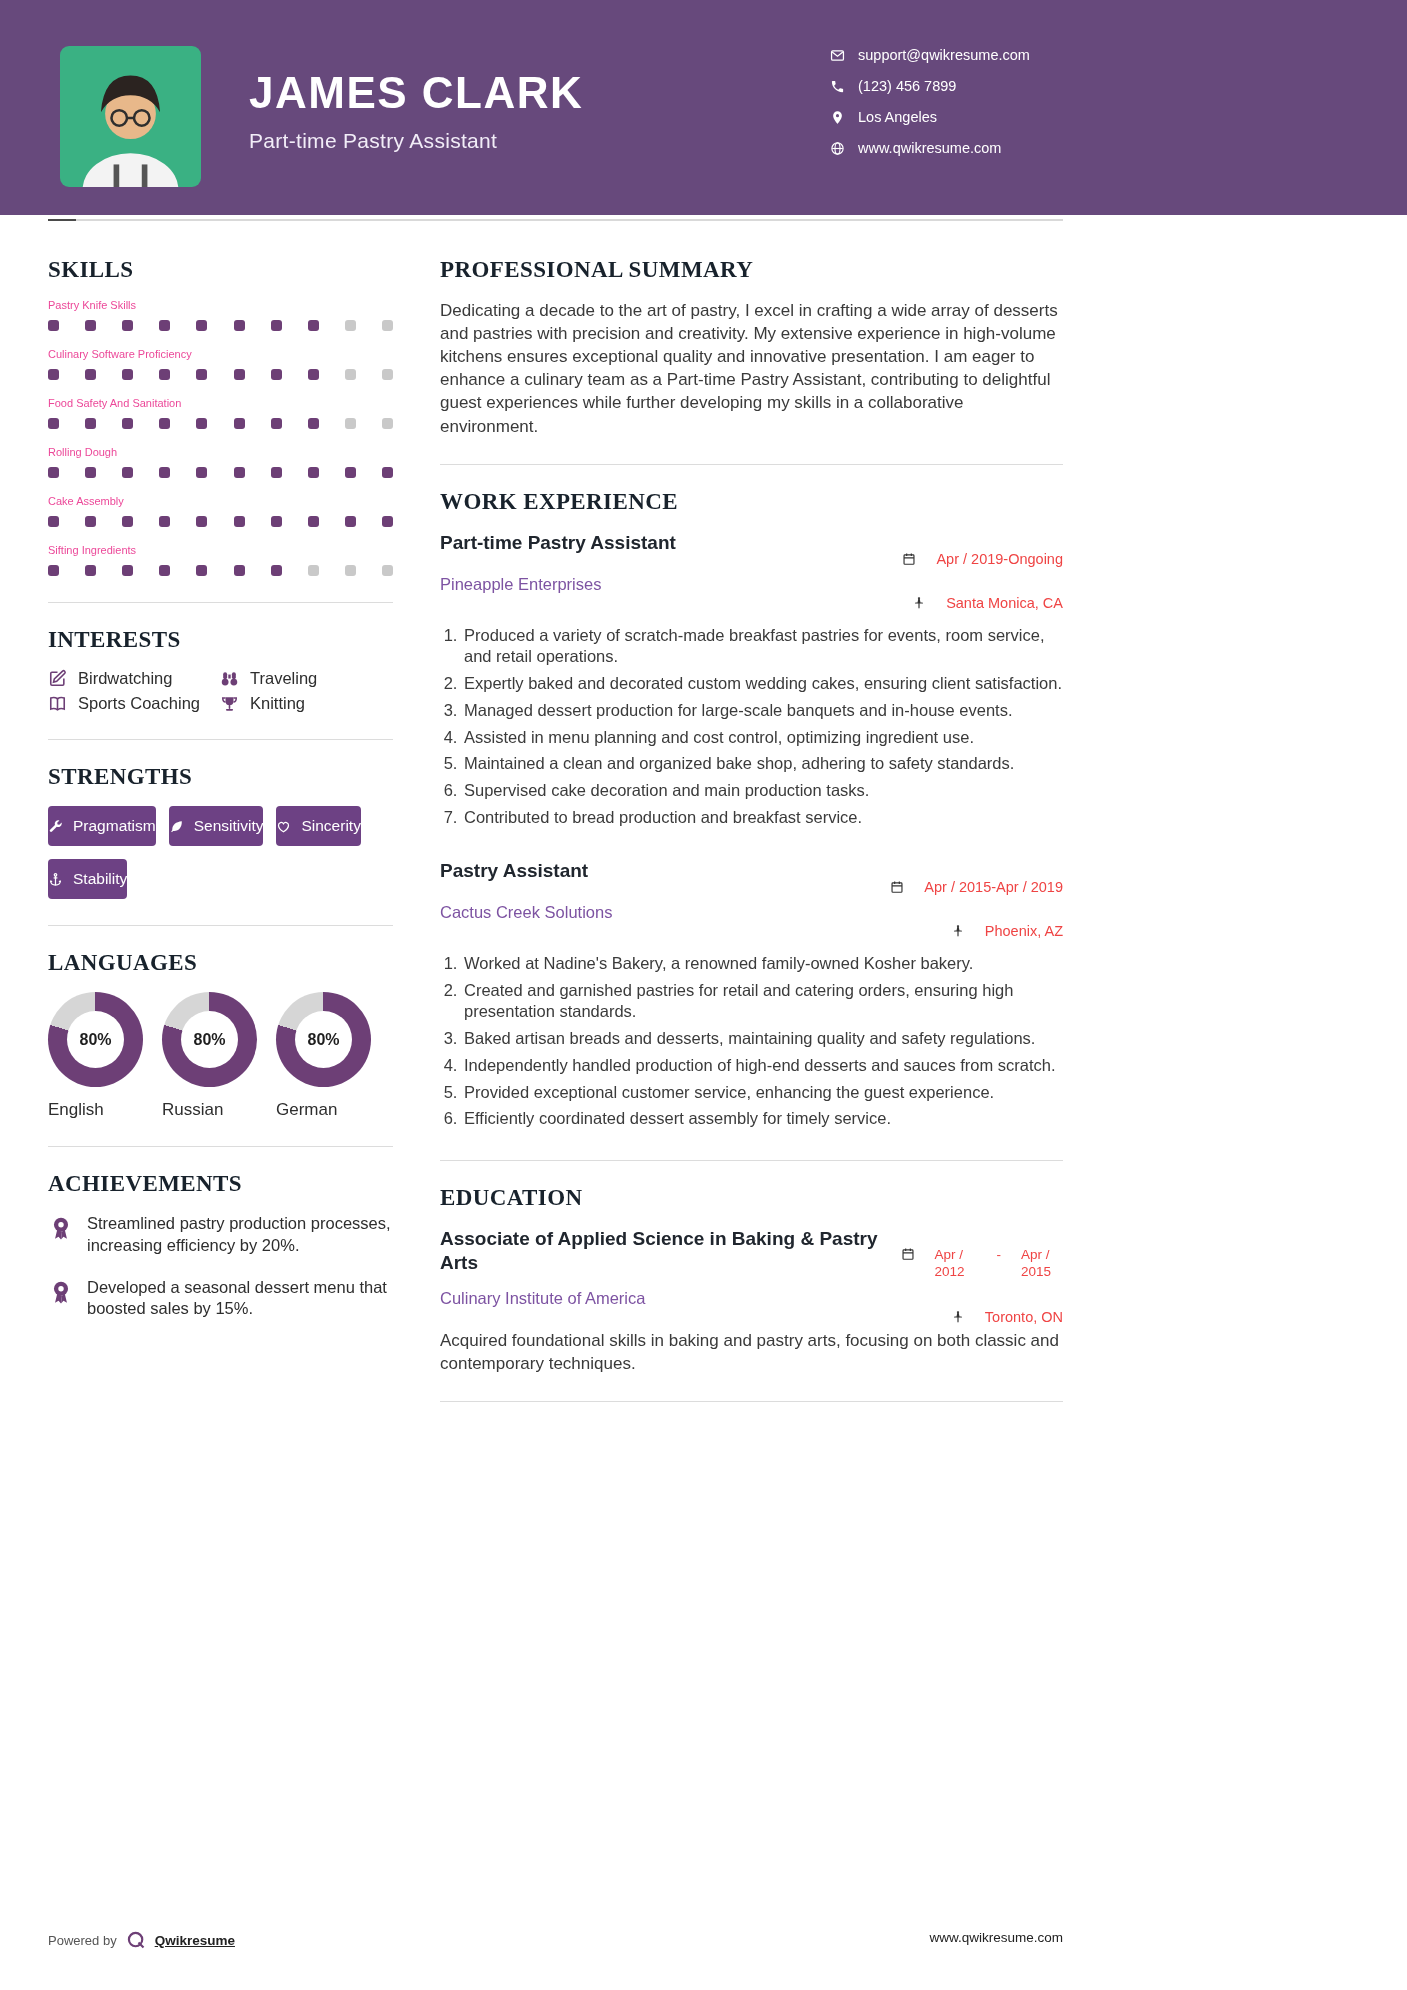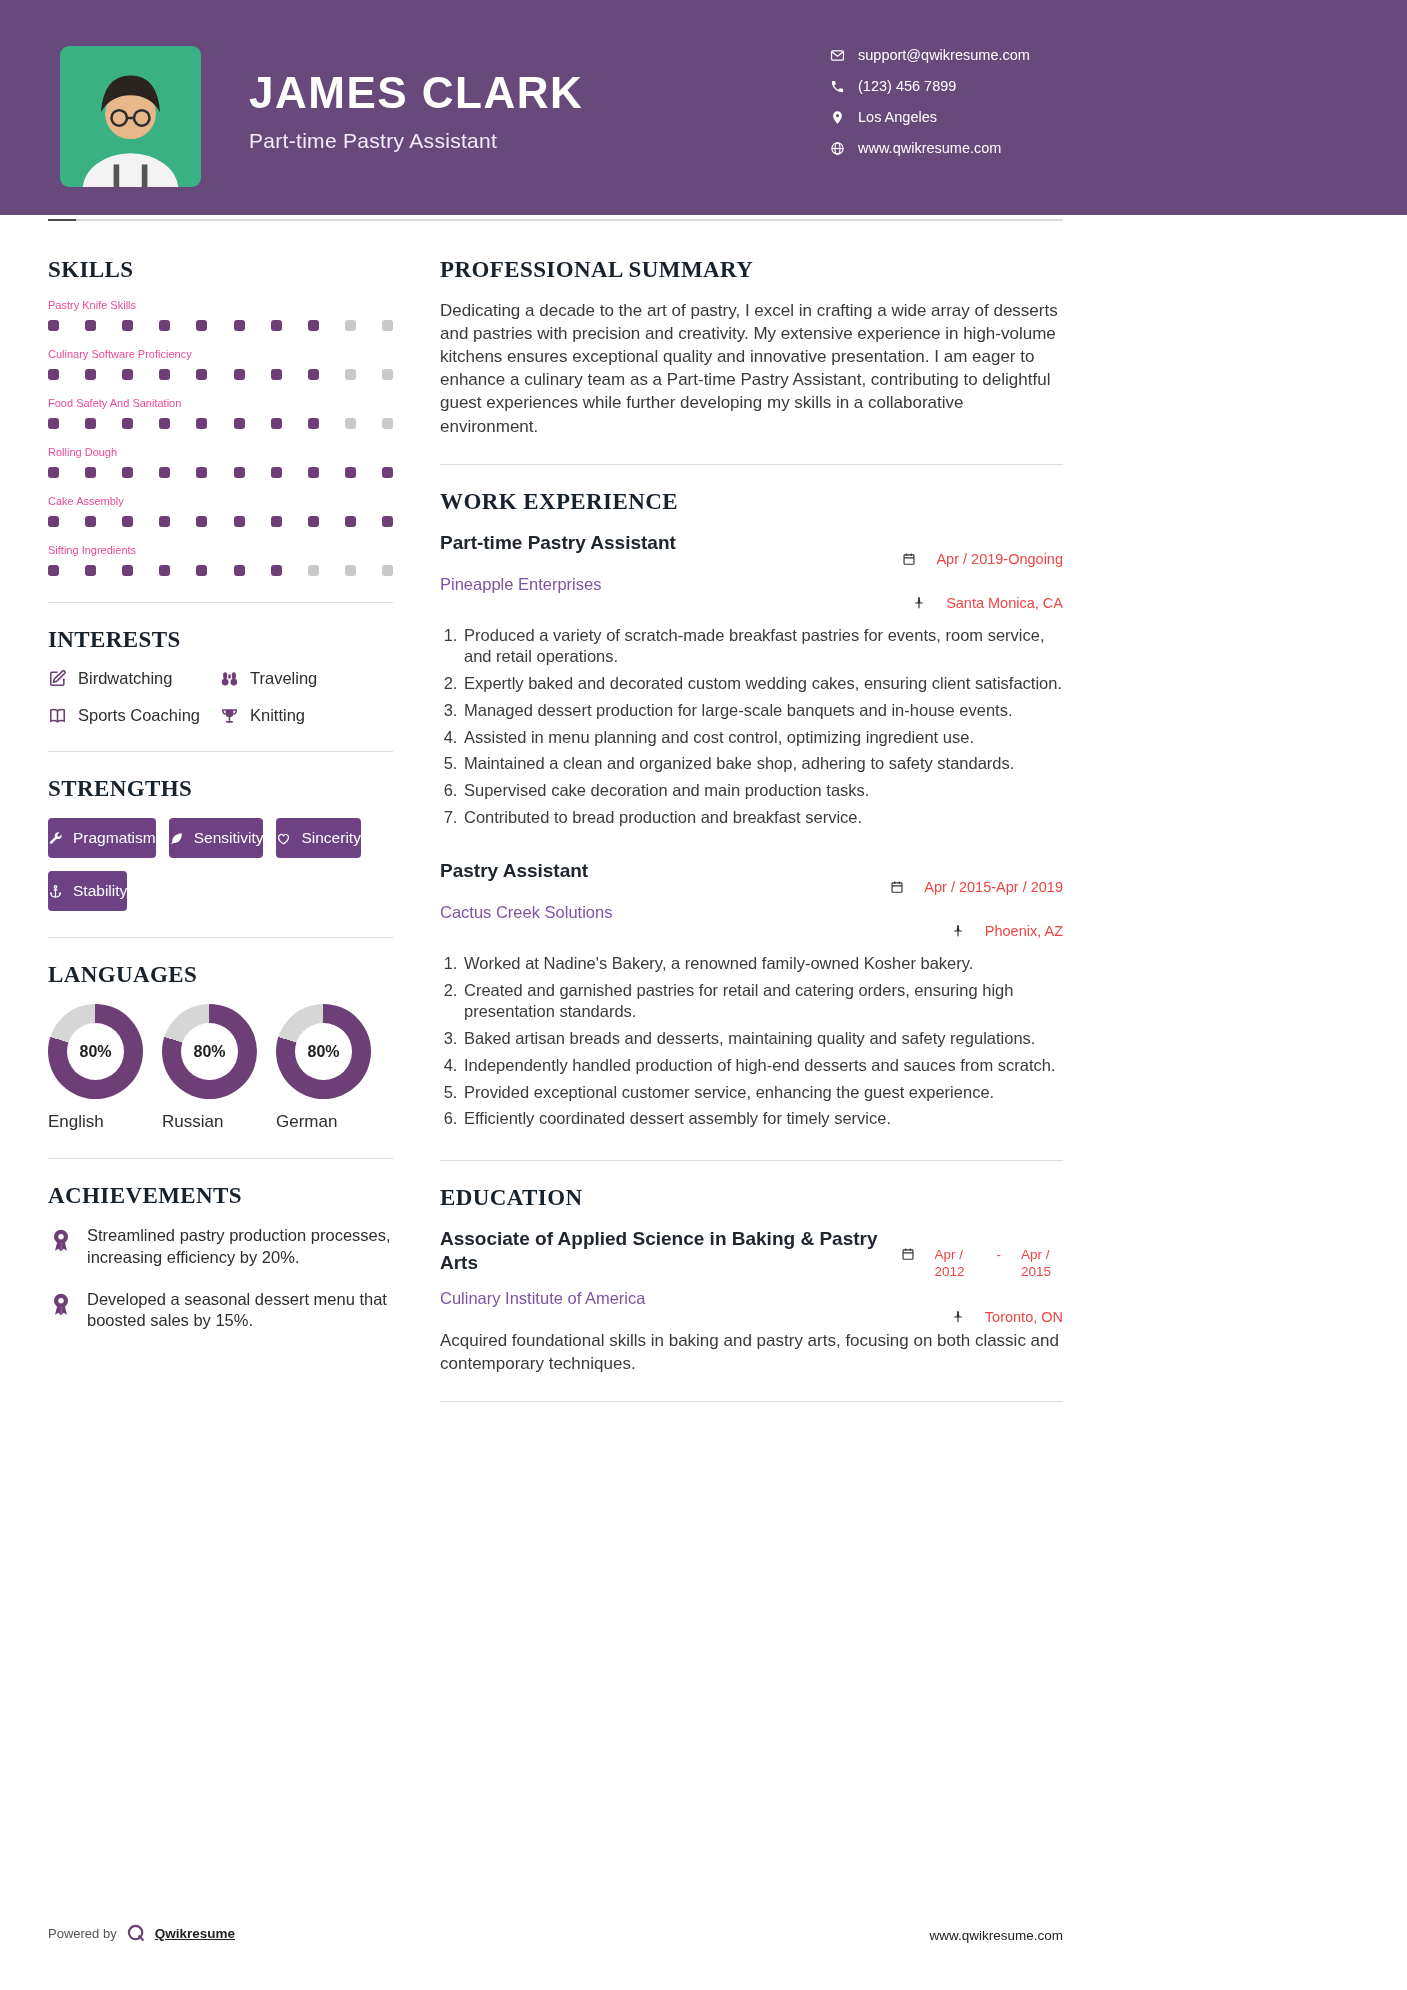--- a/index.html
+++ b/index.html
@@ -32,21 +32,21 @@
   .rule{border:0;height:1px;background:#dcdcdc;margin:26px 0 24px}
 
   
   .skill{margin-bottom:17px}
   .skill .lbl{font-size:11px;color:#ec4899;margin-bottom:9px}
   .dots{display:flex;justify-content:space-between}
   .dot{width:11px;height:11px;border-radius:3px;background:#c9c9c9}
   .dot.filled{background:#6d3f76}
 
   
-  .interests{display:grid;grid-template-columns:172px 1fr;row-gap:18px}
+  .interests{display:grid;grid-template-columns:172px 1fr;row-gap:6px}
   .interest{display:flex;align-items:center;gap:11px;font-size:16.5px;color:#2e2e2e}
   .interest .ic{width:19px;height:19px;color:#6d3f76}
 
   
   .strengths{display:flex;flex-wrap:wrap;gap:13px}
   .chip{display:inline-flex;align-items:center;gap:10px;background:#6d4184;color:#fff;font-size:15.5px;padding:11px 0;border-radius:4px}
   .chip .ic{width:15px;height:15px}
 
   
   .langs{display:flex;gap:19px}
@@ -70,21 +70,21 @@
   .job-sub{display:flex;justify-content:space-between;align-items:flex-start;margin-top:8px}
   .company{font-size:16.5px;color:#7d53a2;font-weight:500}
   ol.bullets{margin:14px 0 0;padding-left:22px;font-size:16.5px;color:#3b3b3b;line-height:1.32}
   ol.bullets li{margin-bottom:5px;padding-left:2px}
   .edu-dates{align-items:flex-start;font-size:13.5px}
   .edu-date{width:42px;line-height:1.25;white-space:normal}
   .edu-dash{line-height:1.25}
   .edu-text{margin-top:4px}
 
   
-  .footer{position:absolute;left:48px;bottom:47px;width:1015px;display:flex;justify-content:space-between;align-items:flex-end}
+  .footer{position:absolute;left:48px;bottom:40px;width:1015px;display:flex;justify-content:space-between;align-items:flex-start}
   .powered{display:flex;align-items:center;gap:9px;font-size:13px;color:#555}
   .logo{width:20px;height:20px;color:#6d3f76}
   .brand{font-weight:700;color:#222;text-decoration:underline;font-size:13.5px}
   .site{font-size:13.5px;color:#222}
 </style>
 </head>
 <body>
 
 <div class="page">
 

